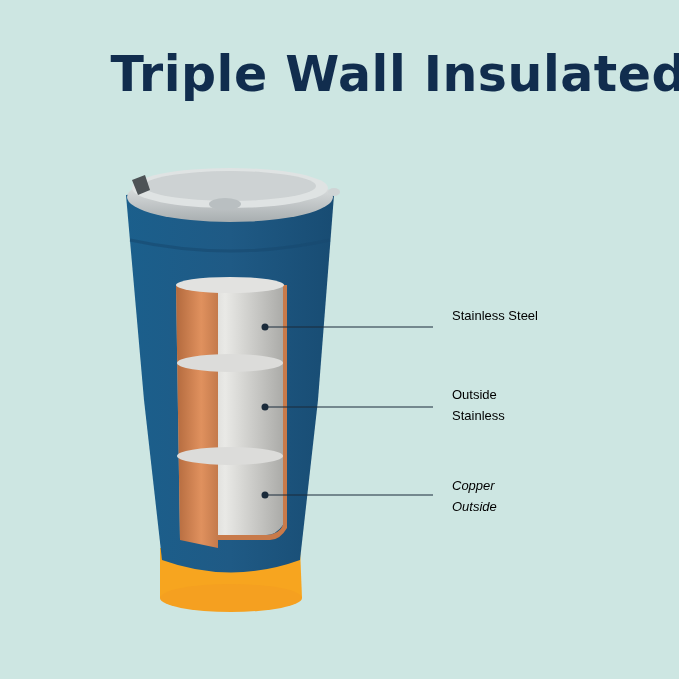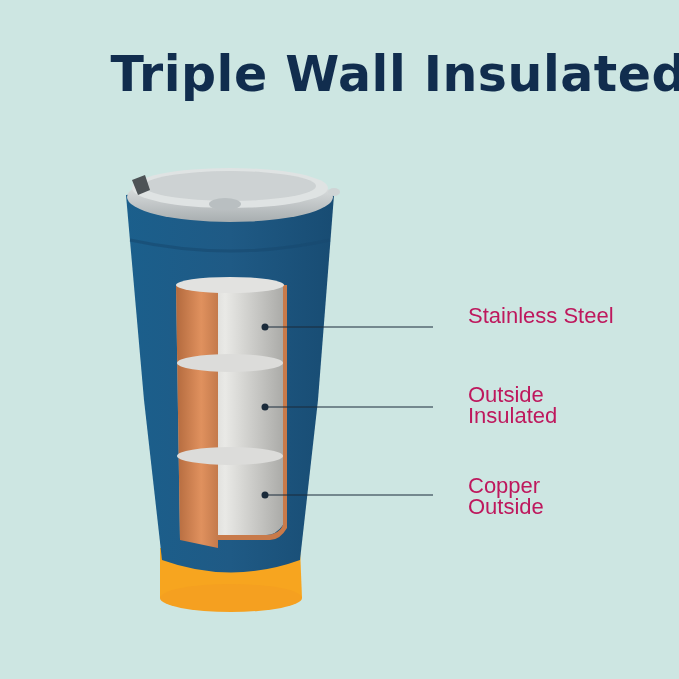--- a/index.html
+++ b/index.html
@@ -9,22 +9,22 @@
     font-family:"DejaVu Sans", sans-serif;
     position:relative;
   }
   .title {
     position:absolute; left:0; top:46px; width:679px;
     text-align:right; font-size:49px; font-weight:bold;
     color:#112d4e; letter-spacing:0.5px;margin-left:8px;
   }
   .product { position:absolute; left:0; top:0; width:679px; height:679px; }
   .label {
-    position:absolute; left:468px; font-size:22px; line-height:21px;
-    color:#be185d; font-family:"Liberation Sans", sans-serif;
+    position:absolute; left:452px; font-size:13px; line-height:21px;
+    color:#000000; font-family:"Liberation Sans", sans-serif;
   }
   .label div { white-space:nowrap; }
 </style>
 </head>
 <body>
 
 <div class="title">Triple Wall Insulated</div>
 
 <svg class="product" viewBox="0 0 679 679" xmlns="http://www.w3.org/2000/svg">
   <defs>
@@ -83,18 +83,18 @@
     <line x1="265" y1="495" x2="433" y2="495" stroke="#1a2a3a" stroke-width="1"></line>
     <circle cx="265" cy="495" r="3.5" fill="#1a2a3a"></circle>
   </g>
 </svg>
 
 <div class="label" style="top:305px;">
   <div>Stainless Steel</div>
 </div>
 <div class="label" style="top:384px;">
   <div>Outside</div>
-  <div>Insulated</div>
+  <div>Stainless</div>
 </div>
-<div class="label" style="top:475px;">
+<div class="label" style="top:475px;font-style:italic;">
   <div>Copper</div>
   <div>Outside</div>
 </div>
 
 </body></html>

